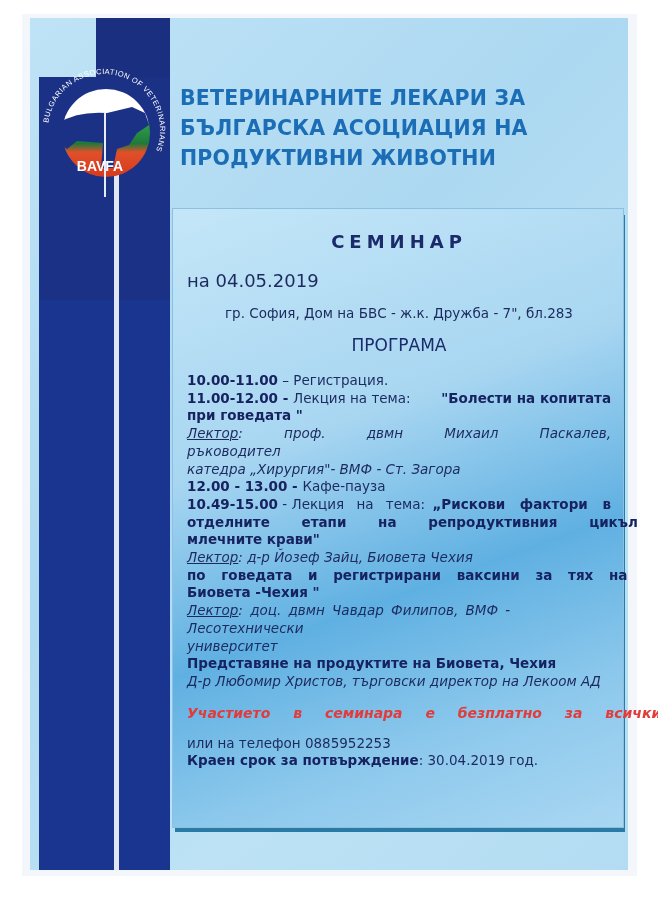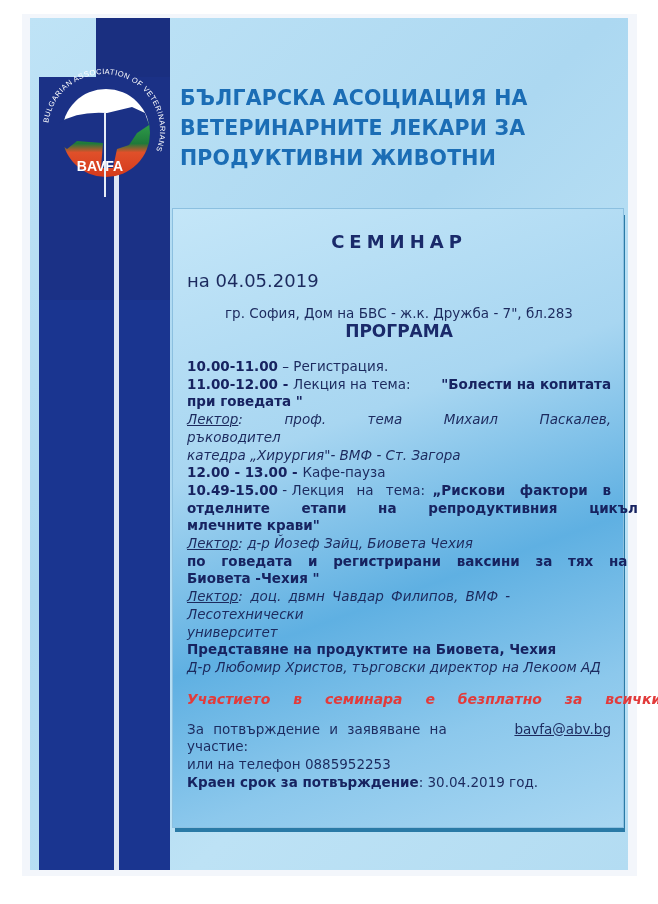--- a/index.html
+++ b/index.html
@@ -45,21 +45,21 @@
     background: linear-gradient(160deg, #c4e6f8 0%, #a8d6f1 35%, #5fb0e2 60%, #8cc8ec 80%, #a9d7f2 100%);
     border: 1px solid #8cc0e0;
   }
   .box-inner { position: absolute; left: 14px; top: 0; width: 424px; color: #1e2a5a; }
   .seminar-title {
     text-align: center; font-weight: bold; letter-spacing: 5px; font-size: 18px;
     margin-top: 22px; color: #1a2a6a;
   }
   .date-line { text-align: left; font-size: 18px; margin-top: 18px; color: #1c2a5e; }
   .place-line { text-align: center; font-size: 13.5px; margin-top: 14px; color: #1c2a5e; white-space: nowrap; }
-  .program-title { text-align: center; font-size: 17px; font-weight: bold; color: #1a2a6a; }
+  .program-title { text-align: center; font-size: 17px; font-weight: normal; margin-top: 14px; color: #1a2a6a; }
   .program { margin-top: 17px; font-size: 13.5px; line-height: 17.7px; color: #1c2a5e; }
   .program .b { font-weight: bold; color: #172360; }
   .program .i { font-style: italic; }
   .program .u { text-decoration: underline; }
   .justify { text-align: justify; text-align-last: left; }
   .red { color: #e23b3b; font-weight: bold; font-size: 14px; line-height: 20px; margin-top: 12px; }
   .red .ri { font-style: italic; }
   .contact { margin-top: 12px; font-size: 13.5px; line-height: 17.7px; color: #1c2a5e; }
   .contact a { color: #1c2a5e; text-decoration: underline; }
   .row-flex { display: flex; justify-content: space-between; }
@@ -89,22 +89,22 @@
   <circle cx="69" cy="70" r="44" fill="url(#flag)"></circle>
   <path d="M22 60 Q40 48 70 50 L95 44 L108 50 L112 62 L100 70 L92 82 L80 86 L76 105 L64 105 L66 80 L40 78 L30 86 L22 80 Z" fill="#1b3186"></path>
   <line x1="68" y1="50" x2="68" y2="134" stroke="#e6ecf7" stroke-width="2"></line>
   <text x="63" y="108" fill="#ffffff" font-size="14" font-weight="bold" text-anchor="middle" font-family="Liberation Sans, sans-serif">BAVFA</text>
   <text font-size="7.5" fill="#ffffff" font-family="Liberation Sans, sans-serif" letter-spacing="0.5">
     <textPath href="#ringPath" startOffset="2%">BULGARIAN ASSOCIATION OF VETERINARIANS</textPath>
   </text>
 </svg>
 
 <div class="header-title">
+  <div>ВЕТЕРИНАРНИТЕ ЛЕКАРИ ЗА</div>
   <div>БЪЛГАРСКА АСОЦИАЦИЯ НА</div>
-  <div>ВЕТЕРИНАРНИТЕ ЛЕКАРИ ЗА</div>
   <div>ПРОДУКТИВНИ ЖИВОТНИ</div>
 </div>
 
 <div class="box-shadow"></div>
 <div class="box">
   <div class="box-inner">
     <div class="seminar-title">СЕМИНАР</div>
     <div class="date-line">на 04.05.2019</div>
     <div class="place-line">гр. София, Дом на БВС - ж.к. Дружба - 7", бл.283</div>
     <div class="program-title">ПРОГРАМА</div>
@@ -114,21 +114,21 @@
       <div>
         <span class="b">10.00-11.00</span><span> – </span><span>Регистрация.</span>
       </div>
 
       <div>
         <div class="row-flex">
           <span><span class="b">11.00-12.00</span><span class="b"> - </span><span>Лекция на тема: </span></span>
           <span class="b">"Болести на копитата</span>
         </div>
         <div class="b">при говедата "</div>
-        <div class="i justify"><span class="u">Лектор</span><span style="word-spacing:14px">: проф. тема Михаил Паскалев, ръководител</span></div>
+        <div class="i justify"><span class="u">Лектор</span><span style="word-spacing:14px">: проф. двмн Михаил Паскалев, ръководител</span></div>
         <div class="i">катедра „Хирургия"- ВМФ - Ст. Загора</div>
       </div>
 
       <div>
         <span class="b">12.00 - 13.00</span><span class="b"> - </span><span>Кафе-пауза</span>
       </div>
 
       <div>
         <div class="row-flex">
           <span><span class="b">10.49-15.00</span><span> - </span><span style="word-spacing:8px">Лекция на тема: </span></span>
@@ -150,21 +150,17 @@
         <div class="b">Представяне на продуктите на Биовета, Чехия</div>
         <div class="i">Д-р Любомир Христов, търговски директор на Лекоом АД</div>
       </div>
     </div>
 
     <div class="red">
       <div class="ri" style="word-spacing:18px; white-space:nowrap">Участието в семинара е безплатно за всички</div>
     </div>
 
     <div class="contact">
-      <div class="row-flex">
-        <span style="word-spacing:5px">За потвърждение и заявяване на участие: </span>
-        <a>bavfa@abv.bg</a>
-      </div>
       <div>или на телефон 0885952253</div>
       <div><span class="b" style="font-weight:bold;color:#172360">Краен срок за потвърждение</span><span>: 30.04.2019 год.</span></div>
     </div>
   </div>
 </div>
 
 </body></html>

